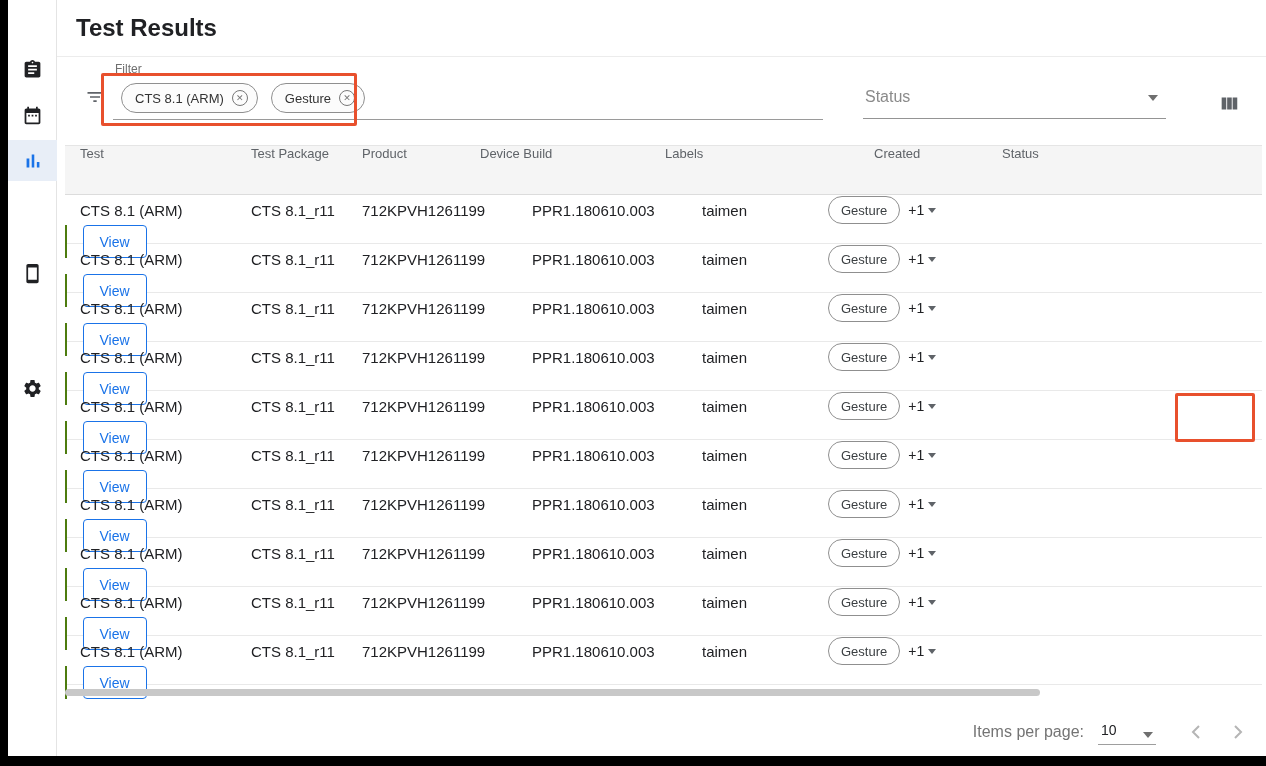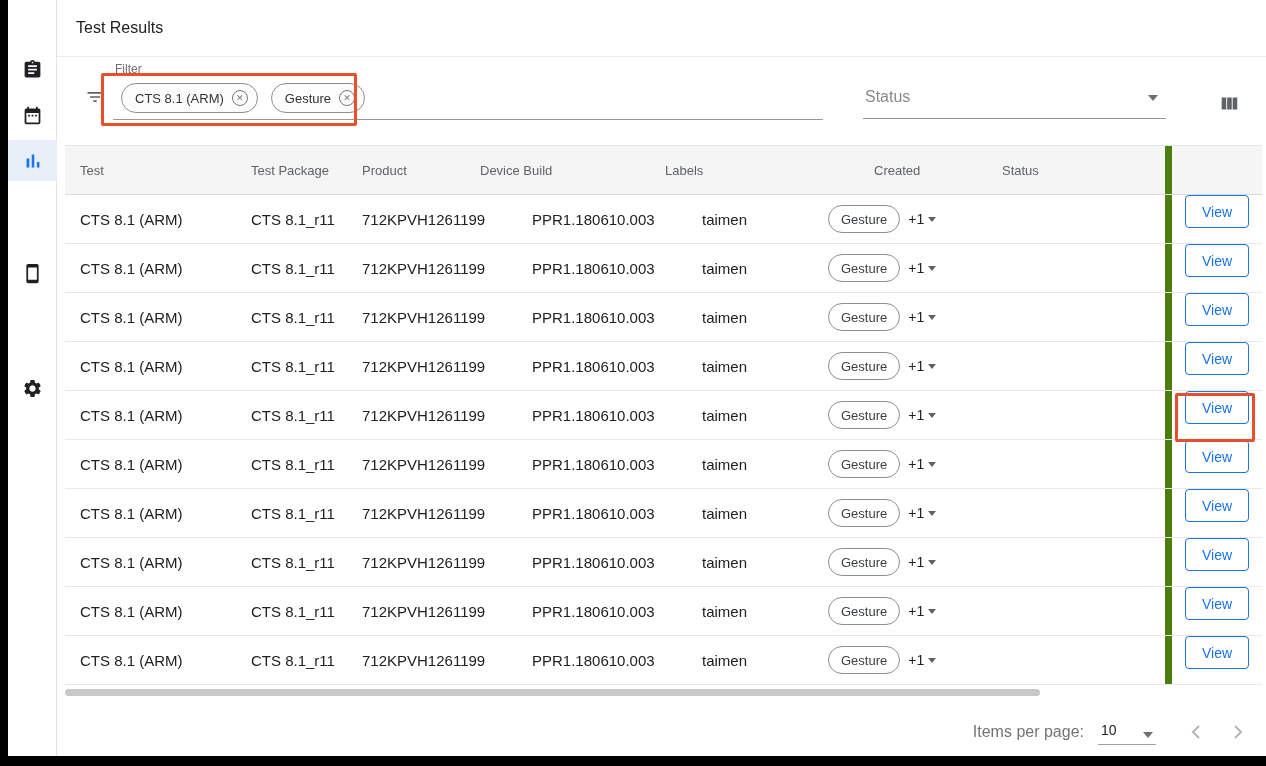--- a/index.html
+++ b/index.html
@@ -14,58 +14,58 @@
   .app { position:absolute; left:8px; top:0; width:1258px; height:756px; background:#fff; }
 
   
   .sidebar { position:absolute; left:0; top:0; width:49px; height:100%; background:#fff; border-right:1px solid #e4e4e4; z-index:2; }
   .side-item { position:absolute; left:0; width:49px; height:41px; display:flex; align-items:center; justify-content:center; cursor:pointer; }
   .side-item.active { background:#e8eef7; }
 
   
   .main { position:absolute; left:49px; top:0; width:1209px; height:756px; }
   .page-header { height:57px; border-bottom:1px solid #ececec; display:flex; align-items:center; padding-left:19px; }
-  .page-title { font-size:16px; font-weight:400; color:#202124; }
+  .page-title { font-size:24px; font-weight:700; color:#202124; }
 
   
   .filter-bar { position:relative; height:88px; }
   .filter-btn { position:absolute; left:22px; top:24px; width:32px; height:32px; background:none; border:none; display:flex; align-items:center; justify-content:center; cursor:pointer; }
   .field-label { position:absolute; left:58px; top:5px; font-size:12px; color:#6f6f6f;text-align:right; }
   .chip-row { position:absolute; left:64px; top:26px; display:flex; gap:13px; }
   .chip { height:30px; border:1px solid #8f8f8f; border-radius:16px; background:#fcfcfc; display:flex; align-items:center; gap:8px; padding:0 9px 0 13px; font-size:13px; color:#333; }
   .chip-x { width:16px; height:16px; border:1px solid #787878; border-radius:50%; color:#787878; font-size:9px; line-height:14px; text-align:center; cursor:pointer; flex:none; }
   .field-underline { position:absolute; left:56px; top:62px; width:710px; height:1px; background:#9a9a9a; }
   .status-field { position:absolute; left:806px; top:18px; width:303px; height:44px; border-bottom:1px solid #949494; cursor:pointer; }
   .status-label { position:absolute; left:2px; top:13px; font-size:16px; color:#8a8a8a; }
   .caret { width:0; height:0; border-left:5px solid transparent; border-right:5px solid transparent; border-top:6px solid #6f6f6f; display:inline-block; }
   .status-caret { position:absolute; right:8px; top:20px; }
   .columns-btn { position:absolute; left:1152px; top:27px; width:40px; height:40px; background:none; border:none; display:flex; align-items:center; justify-content:center; cursor:pointer; }
 
   
   .table { position:absolute; left:8px; top:145px; width:1197px; }
-  .trow { display:flex; height:49px; border-bottom:1px solid #e9e9e9; background:#fff; }
+  .trow { display:flex; height:49px; border-bottom:1px solid #e9e9e9; background:#fff;flex-direction:column; }
   .thead { height:50px; background:#f5f5f5; border-top:1px solid #e5e5e5; border-bottom:1px solid #dcdcdc; }
   .cells-clip { width:1100px; overflow:hidden; display:flex; flex:none; }
   .cell { display:flex; align-items:center; font-size:15px; color:#202124; flex:none; }
   .thead .cell { font-size:13px; color:#5f6368; }
   .c-test { width:158px; padding-left:15px; }
   .c-pkg { width:111px;margin-left:28px; }
   .c-run { width:170px; }
   .c-build { width:170px; }
   .c-product { width:118px; }
   .c-labels { width:208px; padding-left:8px; }
   .thead .c-labels { padding-left:15px; }
   .c-created { width:129px; padding-left:16px; }
   .c-status { width:160px; padding-left:12px; }
   .thead .c-status { padding-left:15px; }
   .label-chip { height:28px; border:1px solid #8f8f8f; border-radius:15px; background:#fff; display:flex; align-items:center; padding:0 12px; font-size:13px; color:#3c4043; }
   .more-labels { display:flex; align-items:center; gap:4px; margin-left:8px; font-size:14px; color:#202124; cursor:pointer; }
   .caret-sm { width:0; height:0; border-left:4px solid transparent; border-right:4px solid transparent; border-top:5px solid #5f6368; display:inline-block; }
   .status-badge { display:inline-block; width:70px; height:30px; background:#e3eedf; border-radius:4px; font-size:13px; color:#37474f; line-height:30px; padding-left:9px; }
-  .view-col { width:97px; flex:none; border-left:7px solid #4d7c0f; display:flex; align-items:flex-start; justify-content:center; }
+  .view-col { width:97px; flex:none; border-left:2px solid #4d7c0f; display:flex; align-items:flex-start; justify-content:center; }
   .view-btn { width:64px; height:33px; background:#fff; border:1px solid var(--accent,#1a73e8); border-radius:4px; color:var(--accent,#1a73e8); font-size:14px; font-family:inherit; cursor:pointer; }
 
   
   .hscroll-thumb { position:absolute; left:8px; top:689px; width:975px; height:7px; background:#c8c8c8; border-radius:4px; cursor:grab; }
   .paginator { position:absolute; top:708px; right:14px; height:48px; display:flex; align-items:center; }
   .ipp-label { font-size:16px; color:#747474; margin-right:14px; }
   .page-size { display:flex; align-items:flex-end; justify-content:space-between; width:58px; padding:3px 3px 6px 3px; border-bottom:1px solid #9e9e9e; font-size:14px; color:#202124; cursor:pointer; }
   .pg-btns { display:flex; align-items:center; gap:14px; margin-left:26px; }
   .pg-btn { background:none; border:none; width:28px; height:28px; display:flex; align-items:center; justify-content:center; cursor:pointer; }
 

